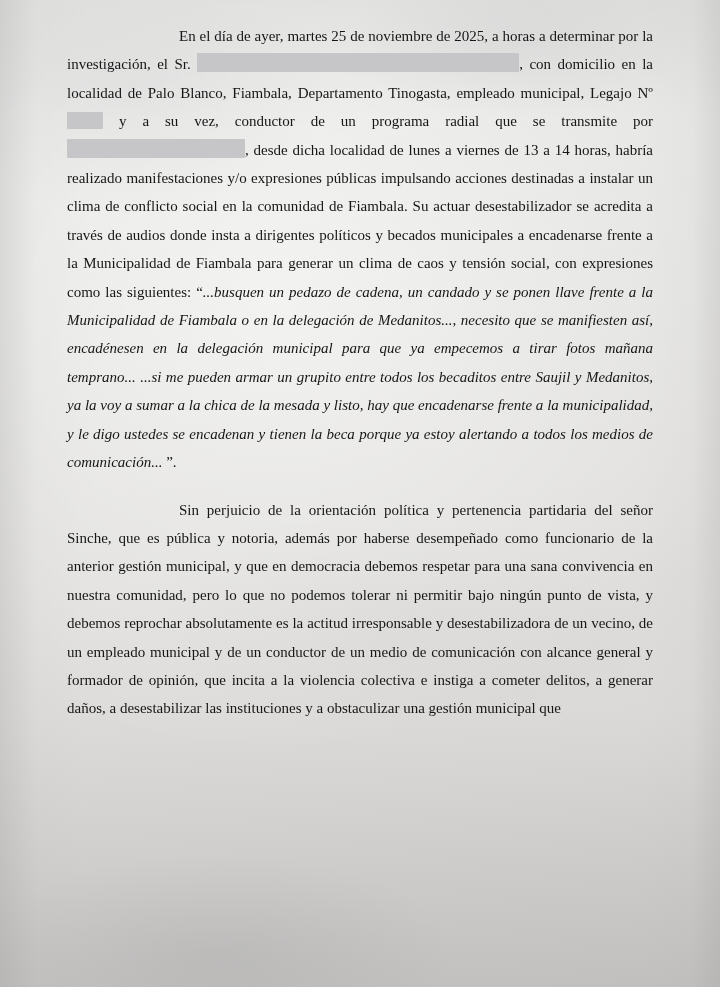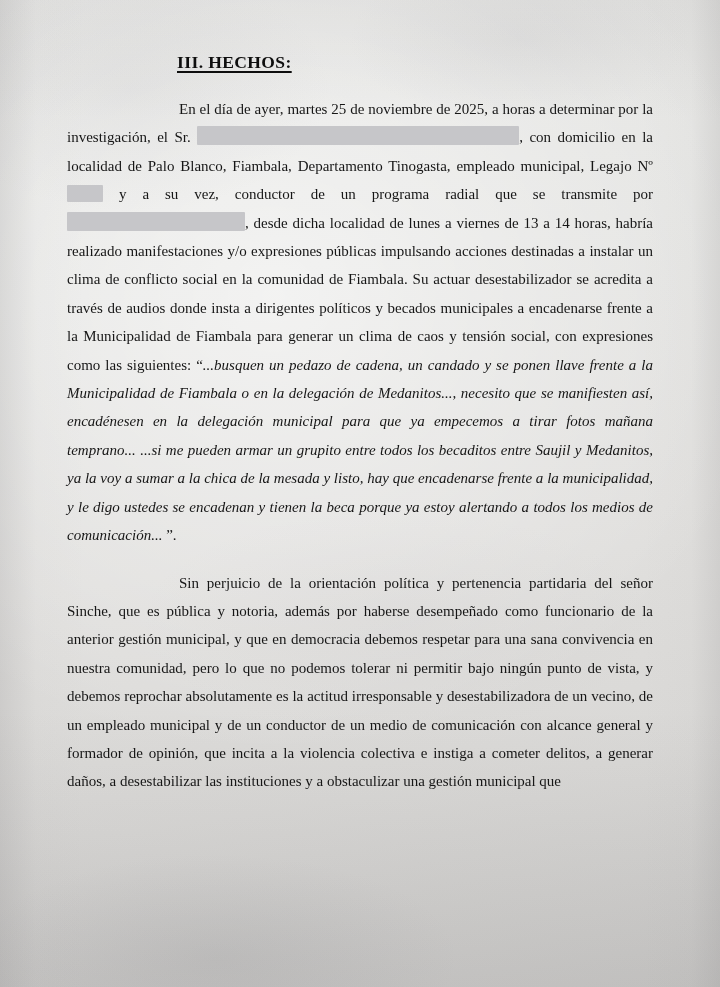--- a/index.html
+++ b/index.html
@@ -92,20 +92,19 @@
 
   
   .content { text-rendering: optimizeLegibility; }
 </style>
 </head>
 <body>
 
 <div class="page">
   <div class="content">
 
-    <h1 class="doc-heading">III. HECHOS:</h1>
 
     <p class="para first"><span>En el día de ayer, martes 25 de noviembre de 2025, a horas a determinar por la investigación, el Sr.</span> <span class="redaction name"></span><span>, con domicilio en la localidad de Palo Blanco, Fiambala, Departamento Tinogasta, empleado municipal, Legajo Nº</span> <span class="redaction legajo"></span> <span>y a su vez, conductor de un programa radial que se transmite por</span> <span class="redaction radio"></span><span>, desde dicha localidad de lunes a viernes de 13 a 14 horas, habría realizado manifestaciones y/o expresiones públicas impulsando acciones destinadas a instalar un clima de conflicto social en la comunidad de Fiambala. Su actuar desestabilizador se acredita a través de audios donde insta a dirigentes políticos y becados municipales a encadenarse frente a la Municipalidad de Fiambala para generar un clima de caos y tensión social, con expresiones como las siguientes: “</span><span class="quote">...busquen un pedazo de cadena, un candado y se ponen llave frente a la Municipalidad de Fiambala o en la delegación de Medanitos..., necesito que se manifiesten así, encadénesen en la delegación municipal para que ya empecemos a tirar fotos mañana temprano... ...si me pueden armar un grupito entre todos los becaditos entre Saujil y Medanitos, ya la voy a sumar a la chica de la mesada y listo, hay que encadenarse frente a la municipalidad, y le digo ustedes se encadenan y tienen  la beca porque ya estoy alertando a todos los medios de comunicación...</span><span> ”.</span></p>
 
     <p class="para second">Sin perjuicio de la orientación política y pertenencia partidaria del señor Sinche, que es pública y notoria, además por haberse desempeñado como funcionario de la anterior gestión  municipal, y que en democracia debemos respetar para una sana convivencia en nuestra comunidad, pero lo que no podemos tolerar ni permitir bajo ningún punto de vista, y debemos reprochar absolutamente es la actitud irresponsable y desestabilizadora de un vecino, de un empleado municipal y de un conductor de un medio de comunicación con alcance general y formador de opinión, que incita a la violencia colectiva e instiga a cometer delitos, a generar daños, a desestabilizar las instituciones y  a obstaculizar una gestión municipal que</p>
 
   </div>
 </div>
 
 </body></html>

